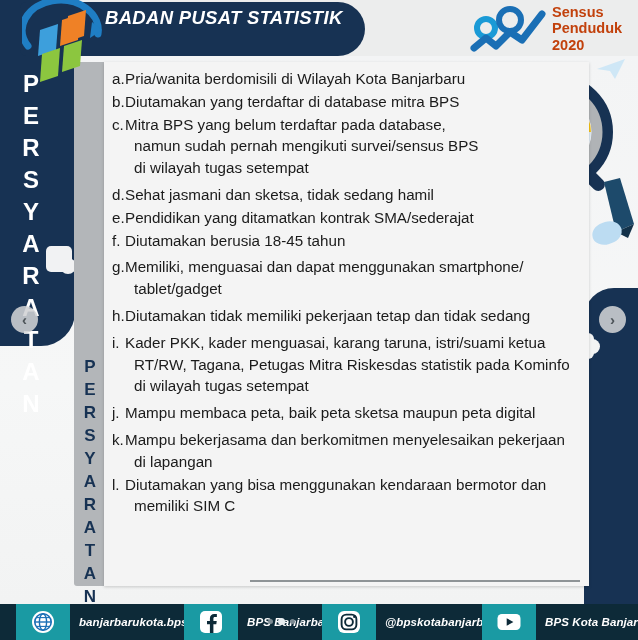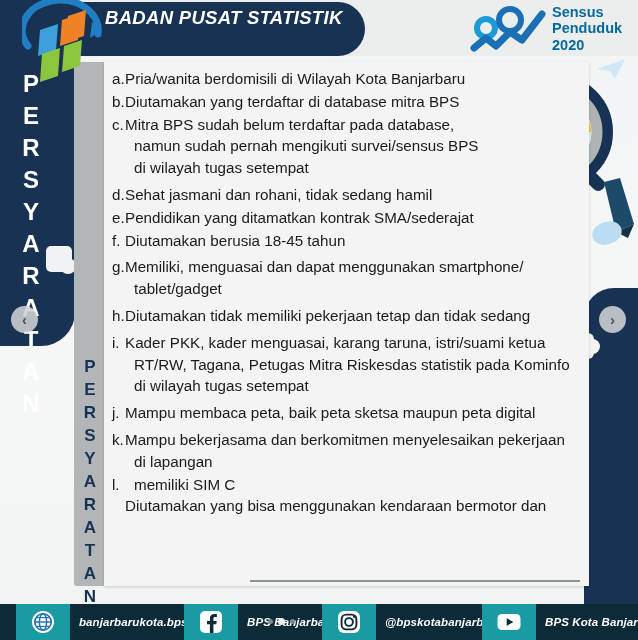--- a/index.html
+++ b/index.html
@@ -68,21 +68,21 @@
   .header-title div{white-space:nowrap;}
 
   
   .bps-logo{position:absolute;left:22px;top:0px;width:86px;height:88px;}
 
   
   .sensus{position:absolute;left:470px;top:4px;width:168px;height:54px;}
   .sensus-mark{position:absolute;left:0;top:2px;width:78px;height:48px;}
   .sensus-text{
     position:absolute;left:82px;top:0px;
-    color:#0369a1;font-weight:bold;font-size:14.5px;line-height:16.4px;
+    color:#c2410c;font-weight:bold;font-size:14.5px;line-height:16.4px;
   }
 
   
   .vert-word{
     position:absolute;
     font-weight:bold;
     text-align:center;
     line-height:1.0;
   }
   .vert-word span{display:block;}
@@ -263,29 +263,29 @@
         </div>
         <div class="req">
           <div class="mark">b.</div>
           <div class="body">
             <span class="ln">Diutamakan yang terdaftar di database mitra BPS</span>
           </div>
         </div>
         <div class="req">
           <div class="mark">c.</div>
           <div class="body">
-            <span class="ln">Mitra BPS sudah belum terdaftar pada database,</span>
+            <span class="ln">Mitra BPS yang belum terdaftar pada database,</span>
             <span class="ln ind">namun sudah pernah mengikuti survei/sensus BPS</span>
             <span class="ln ind">di wilayah tugas setempat</span>
           </div>
         </div>
         <div class="req spaced">
           <div class="mark">d.</div>
           <div class="body">
-            <span class="ln">Sehat jasmani dan rohani, tidak sedang hamil</span>
+            <span class="ln">Sehat jasmani dan sketsa, tidak sedang hamil</span>
           </div>
         </div>
         <div class="req">
           <div class="mark">e.</div>
           <div class="body">
             <span class="ln">Pendidikan yang ditamatkan kontrak SMA/sederajat</span>
           </div>
         </div>
         <div class="req">
           <div class="mark">f.</div>
@@ -323,22 +323,22 @@
         <div class="req spaced">
           <div class="mark">k.</div>
           <div class="body">
             <span class="ln">Mampu bekerjasama dan berkomitmen menyelesaikan pekerjaan</span>
             <span class="ln ind">di lapangan</span>
           </div>
         </div>
         <div class="req">
           <div class="mark">l.</div>
           <div class="body">
+            <span class="ln">Diutamakan yang bisa menggunakan kendaraan bermotor dan</span>
             <span class="ln ind">memiliki SIM C</span>
-            <span class="ln">Diutamakan yang bisa menggunakan kendaraan bermotor dan</span>
           </div>
         </div>
       </div>
   </div>
   <div class="underline-rule"></div>
 
   <div class="header-bar"></div>
 
   <svg class="bps-logo" viewBox="0 0 86 88">
     <path d="M6 46 A38 30 0 1 1 76 34" fill="none" stroke="#1f7ec4" stroke-width="7" stroke-linecap="round"></path>

